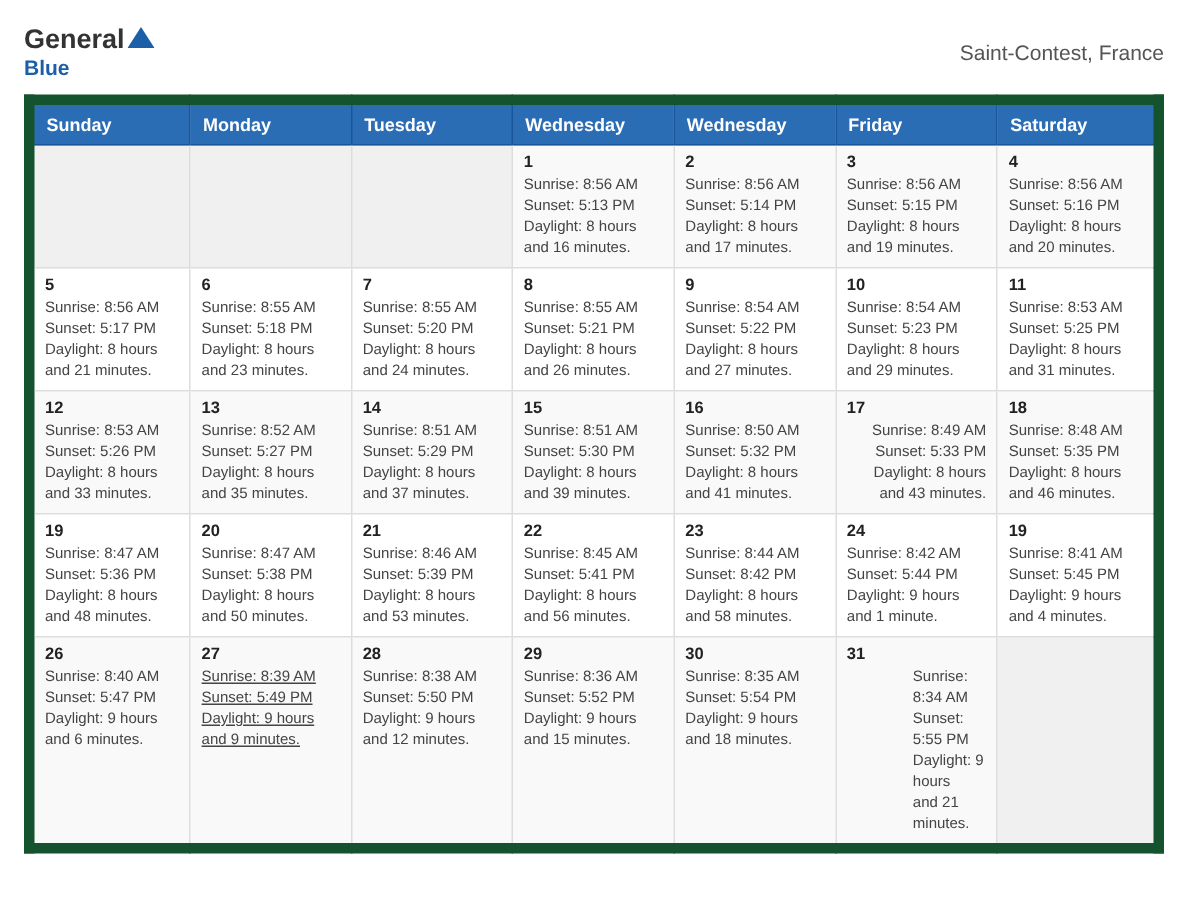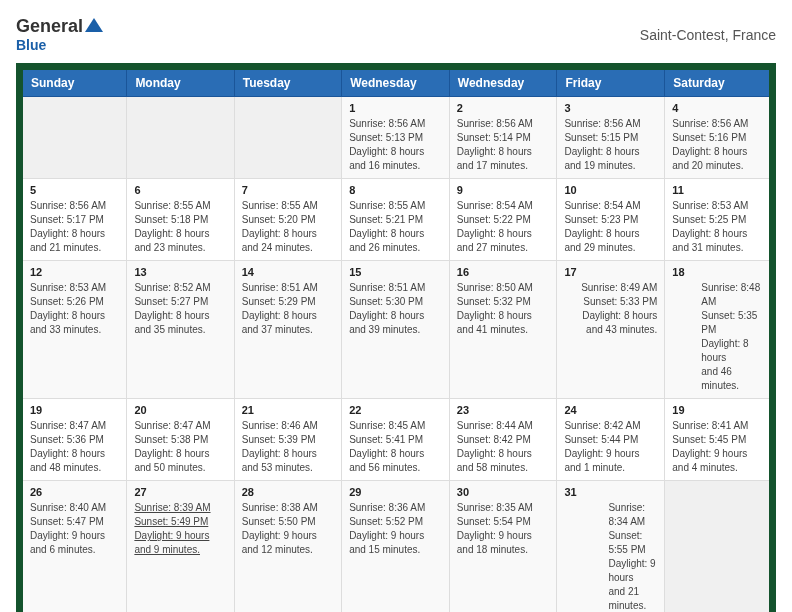--- a/index.html
+++ b/index.html
@@ -245,21 +245,21 @@
         </td>
         <td>
           <div class="day-number">17</div>
           <div class="day-info" style="white-space: pre-line; text-align: right;">Sunrise: 8:49 AM
 Sunset: 5:33 PM
 Daylight: 8 hours
 and 43 minutes.</div>
         </td>
         <td>
           <div class="day-number">18</div>
-          <div class="day-info" style="white-space: pre-line; margin-left: 29px;">Sunrise: 8:48 AM
+          <div class="day-info" style="white-space: pre-line;">Sunrise: 8:48 AM
 Sunset: 5:35 PM
 Daylight: 8 hours
 and 46 minutes.</div>
         </td>
       </tr>
       <tr>
         <td>
           <div class="day-number">19</div>
           <div class="day-info" style="white-space: pre-line;">Sunrise: 8:47 AM
 Sunset: 5:36 PM

